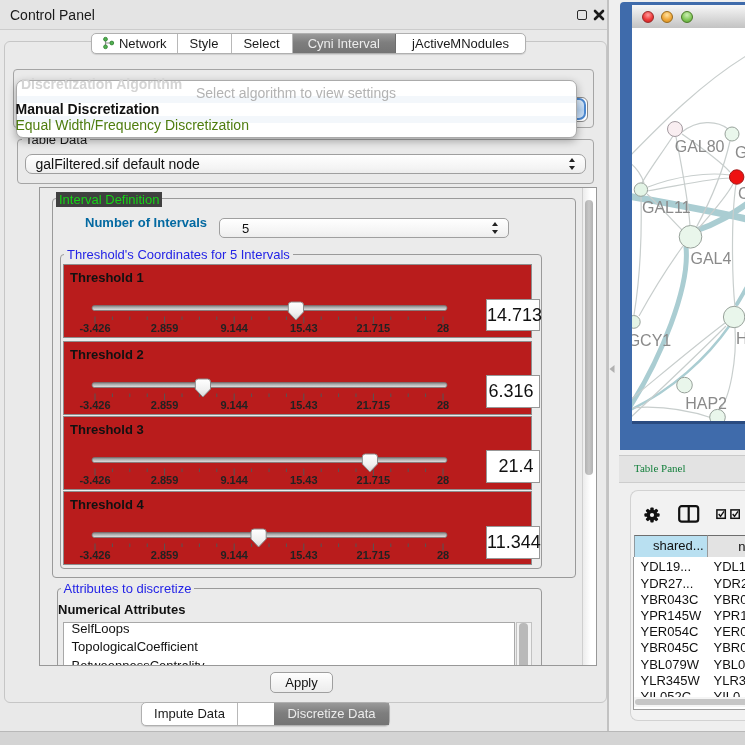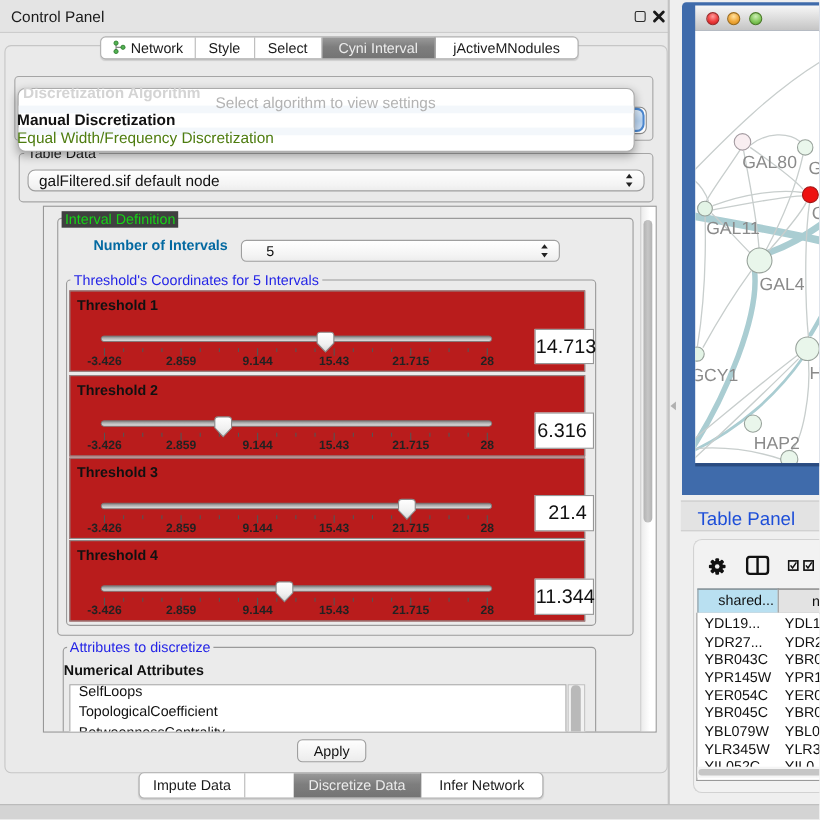--- a/index.html
+++ b/index.html
@@ -210,24 +210,23 @@
     <div class="abs b" style="left:18.5px;top:414px;font-size:13px;color:#111;">Numerical Attributes</div>
     <div class="abs" style="left:23.1px;top:434px;width:450px;height:60px;background:#fff;border:1px solid #a8a8a8;font-size:13px;color:#111;">
       <div style="position:absolute;left:8px;top:-2.2px;line-height:18.15px;">SelfLoops<br>TopologicalCoefficient<br>BetweennessCentrality</div>
     </div>
     <div class="abs" style="left:476.5px;top:434px;width:14px;height:60px;background:#f2f2f2;border:1px solid #c2c2c2;"></div>
     <div class="abs" style="left:479.5px;top:435px;width:8.5px;height:60px;background:#b9b9b9;border-radius:4px;"></div>
   </div>
 
   <div class="abs" style="left:270px;top:671.5px;width:61px;height:19.5px;background:linear-gradient(180deg,#fefefe,#ececec);border:1px solid #9f9f9f;border-radius:5px;font-size:13px;color:#111;text-align:center;line-height:19.5px;">Apply</div>
 
-  <div class="seg" style="left:126px;top:701.5px;height:22px;">
+  <div class="seg" style="left:141px;top:701.5px;height:22px;gap:36px;">
     <div class="sg" style="width:95px;">Impute Data</div>
-    <div class="sg on" style="width:115px;margin-left:44px;">Discretize Data</div>
-    <div class="sg" style="width:110px;">Infer Network</div>
+    <div class="sg on" style="width:115px;">Discretize Data</div>
   </div>
 
   <div class="abs" style="left:0;top:731px;width:745px;height:14px;background:#d4d4d4;border-top:1px solid #b8b8b8;"></div>
 
   <div class="abs" style="left:607px;top:0;width:1.5px;height:731px;background:#c2c2c2;"></div>
   <div class="abs" style="left:608.5px;top:0;width:136.5px;height:731px;background:#efefef;"></div>
 
   <svg class="abs" style="left:608px;top:364px;" width="8" height="10" viewBox="0 0 8 10">
       <path d="M6.5 1 L1.5 5 L6.5 9 Z" fill="#b0b0b0"></path>
     </svg>
@@ -287,21 +286,21 @@
 <text x="78.9" y="235.7" text-anchor="middle">GAL4</text>
 <text x="17.4" y="318.2" text-anchor="middle">GCY1</text>
 <text x="104" y="316.2">H</text>
 <text x="74.1" y="380.5" text-anchor="middle">HAP2</text>
 </g>
 </svg>
   </div>
   <div class="abs" style="left:632px;top:421px;width:113px;height:3px;background:#2a4b80;"></div>
 
   <div class="abs" style="left:619px;top:455px;width:126px;height:25.5px;background:#e3e3e3;border-top:1px solid #c9c9c9;border-bottom:1px solid #cdcdcd;"></div>
-  <div class="abs" style="left:634px;top:461.5px;font-size:17px;color:#1d4ed8;">Table Panel</div>
+  <div class="abs" style="left:634px;top:461.5px;font-size:11px;color:#15803d;font-family:Liberation Serif, serif;">Table Panel</div>
 
   <div class="abs" style="left:629.5px;top:490px;width:115.5px;height:229px;background:#f2f2f2;border:1px solid #d2d2d2;border-radius:8px 0 0 8px;border-right:none;"></div>
 
   <svg class="abs" style="left:644px;top:507px;" width="16" height="16" viewBox="0 0 16 16">
     <g transform="translate(8,8)">
         <g fill="#111">
       <rect x="-1.7" y="-7.6" width="3.4" height="3.4" rx="1"></rect>
       <rect x="-1.7" y="-7.6" width="3.4" height="3.4" rx="1" transform="rotate(45)"></rect>
       <rect x="-1.7" y="-7.6" width="3.4" height="3.4" rx="1" transform="rotate(90)"></rect>
       <rect x="-1.7" y="-7.6" width="3.4" height="3.4" rx="1" transform="rotate(135)"></rect>

